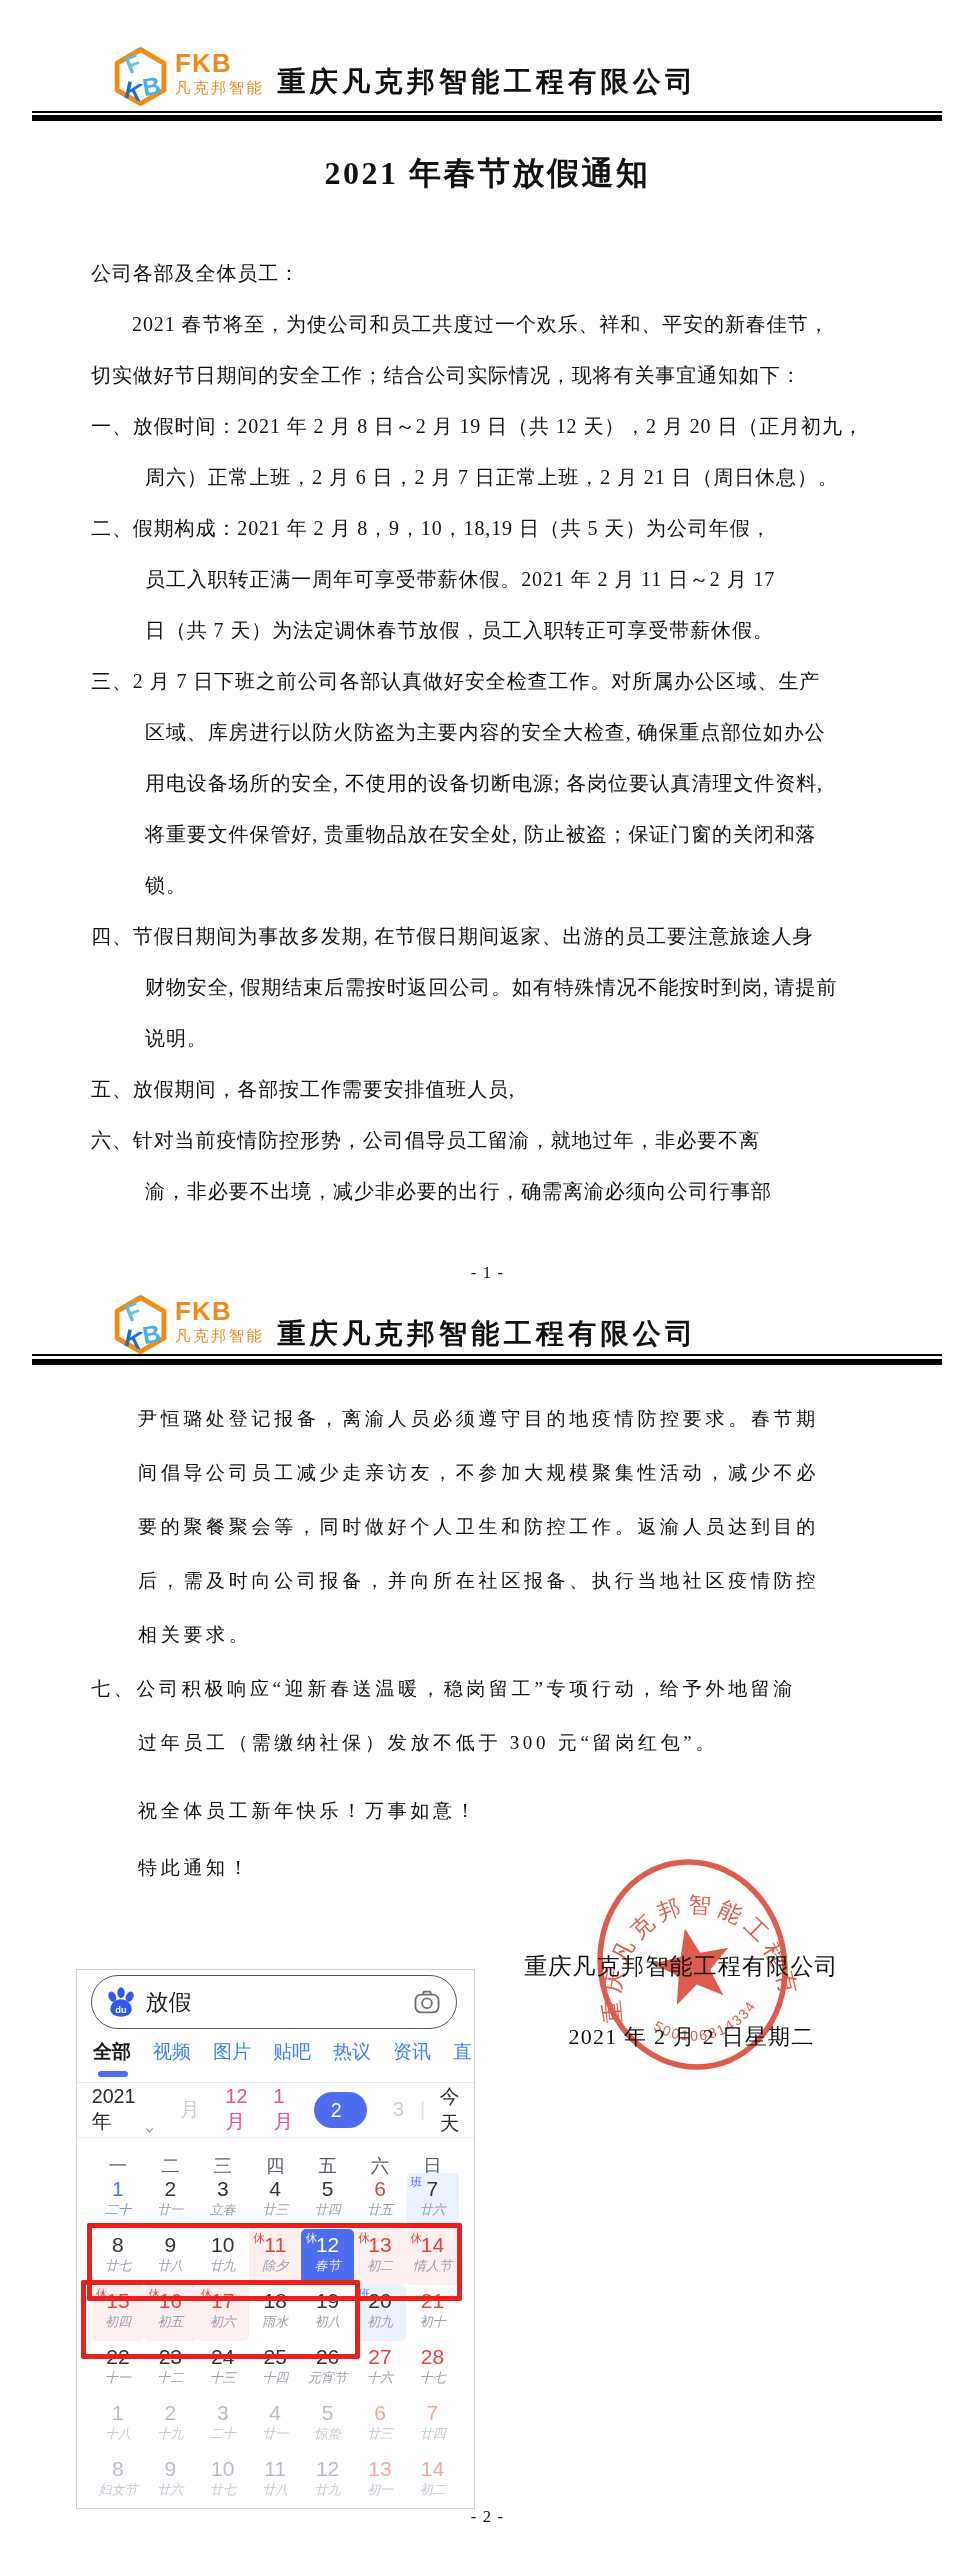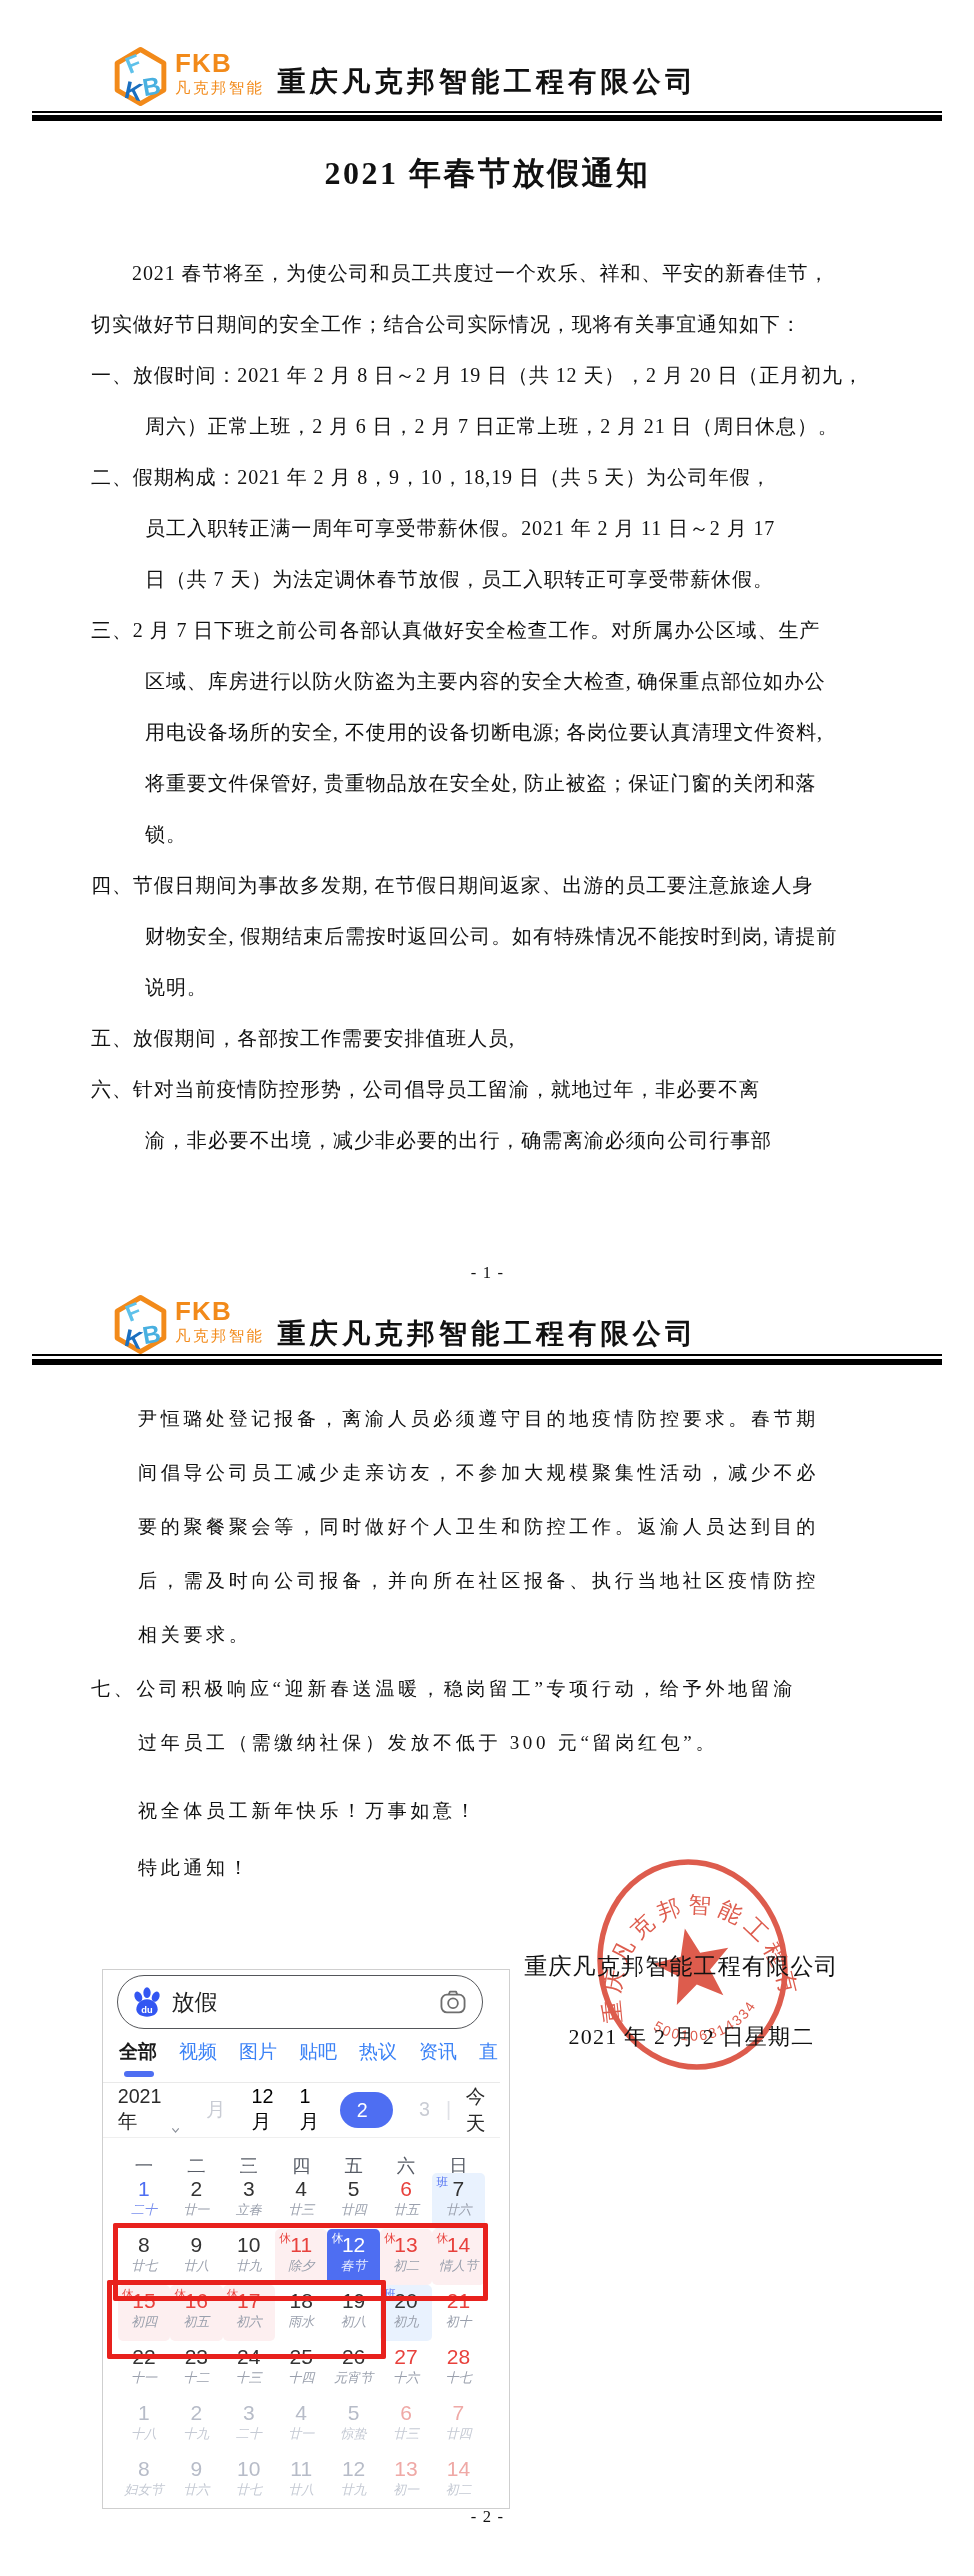--- a/index.html
+++ b/index.html
@@ -32,38 +32,38 @@
   .page-footer{position:absolute;left:0;width:100%;text-align:center;font-size:16.6px;letter-spacing:1.2px;}
 
   
   .sig-company{position:absolute;left:491px;top:1951px;width:381px;text-align:center;
         font-size:23px;letter-spacing:1.2px;z-index:3;}
   .sig-date{position:absolute;left:498px;top:2022px;width:387px;text-align:center;
         font-size:22px;letter-spacing:1.2px;z-index:3;}
   .seal{position:absolute;left:582px;top:1848px;width:221px;height:233px;z-index:2;opacity:.85;}
 
   
-  .cal-card{position:absolute;left:102px;top:1969px;width:397px;height:538px;background:#fff;
+  .cal-card{position:absolute;left:76px;top:1969px;width:397px;height:538px;background:#fff;
         border:0.6px solid #cfcfcf;overflow:hidden;z-index:4;
-        font-family:"Liberation Sans",sans-serif;color:#222;padding-left:9px;}
+        font-family:"Liberation Sans",sans-serif;color:#222;}
   .search-bar{position:absolute;left:13.5px;top:4.9px;width:366px;height:54px;border:1.8px solid #54565a;
         border-radius:28px;box-sizing:border-box;background:#fff;}
   .search-paw{position:absolute;left:13.5px;top:9.8px;}
   .search-query{position:absolute;left:54px;top:0;height:50px;line-height:52px;font-size:23px;color:#1f1f1f;}
   .search-camera{position:absolute;right:14.7px;top:12.3px;}
   .tabs{position:absolute;left:16px;top:68px;width:430px;height:28px;white-space:nowrap;}
   .tab{display:inline-block;margin-right:22px;font-size:19px;color:#3b82f6;line-height:28px;}
   .tab.active{color:#1a1a1a;font-weight:bold;}
   .tab-underline{position:absolute;left:21px;top:101px;width:29.5px;height:5.5px;border-radius:3.1px;background:#4e6ef2;}
   .tabs-divider{position:absolute;left:0;top:112px;width:397px;height:0.6px;background:#e9e9e9;}
   .month-bar{position:absolute;left:14.7px;top:120px;width:369px;height:39px;display:flex;
         align-items:center;font-size:19.7px;color:#2a2a2a;}
   .mb-year{display:flex;align-items:flex-end;}
   .mb-year svg{margin-left:6.1px;}
-  .mb-item{margin-left:26px;color:#000000;}
+  .mb-item{margin-left:26px;color:#ec4899;}
   .mb-item.dim{color:#c9ccd4;}
   .mb-item.selected{margin-left:21px;background:#4e6ef2;color:#fff;height:36px;line-height:36px;
         padding:0 16.6px;border-radius:18px;}
   .mb-sep{margin-left:16px;color:#dfe1e6;}
   .mb-today{margin-left:14.7px;color:#2a2a2a;}
   .month-divider{position:absolute;left:0;top:167px;width:397px;height:0.6px;background:#efefef;}
   .weekdays{position:absolute;left:14.7px;top:183px;width:367px;display:grid;
         grid-template-columns:repeat(7,1fr);text-align:center;font-size:18.4px;color:#575c66;}
   .cal-grid{position:absolute;left:14.7px;top:203px;width:367px;}
   .cal-row{display:grid;grid-template-columns:repeat(7,1fr);height:56px;}
@@ -101,20 +101,21 @@
         <div class="logo-name">凡克邦智能</div>
       </div>
     </div>
     <div class="head-company" style="top:21px;">重庆凡克邦智能工程有限公司</div>
   </div>
   <div class="rule-thin" style="top:111px;"></div>
   <div class="rule-thick" style="top:115px;"></div>
 
   <div class="doc-title">2021 年春节放假通知</div>
   <div class="doc-block" id="body1">
+      <div class="doc-line">公司各部及全体员工：</div>
       <div class="doc-line ind1">2021 春节将至，为使公司和员工共度过一个欢乐、祥和、平安的新春佳节，</div>
       <div class="doc-line">切实做好节日期间的安全工作；结合公司实际情况，现将有关事宜通知如下：</div>
       <div class="doc-line">一、放假时间：2021 年 2 月 8 日～2 月 19 日（共 12 天），2 月 20 日（正月初九，</div>
       <div class="doc-line ind2">周六）正常上班，2 月 6 日，2 月 7 日正常上班，2 月 21 日（周日休息）。</div>
       <div class="doc-line">二、假期构成：2021 年 2 月 8，9，10，18,19 日（共 5 天）为公司年假，</div>
       <div class="doc-line ind2">员工入职转正满一周年可享受带薪休假。2021 年 2 月 11 日～2 月 17</div>
       <div class="doc-line ind2">日（共 7 天）为法定调休春节放假，员工入职转正可享受带薪休假。</div>
       <div class="doc-line">三、2 月 7 日下班之前公司各部认真做好安全检查工作。对所属办公区域、生产</div>
       <div class="doc-line ind2">区域、库房进行以防火防盗为主要内容的安全大检查, 确保重点部位如办公</div>
       <div class="doc-line ind2">用电设备场所的安全, 不使用的设备切断电源; 各岗位要认真清理文件资料,</div>

